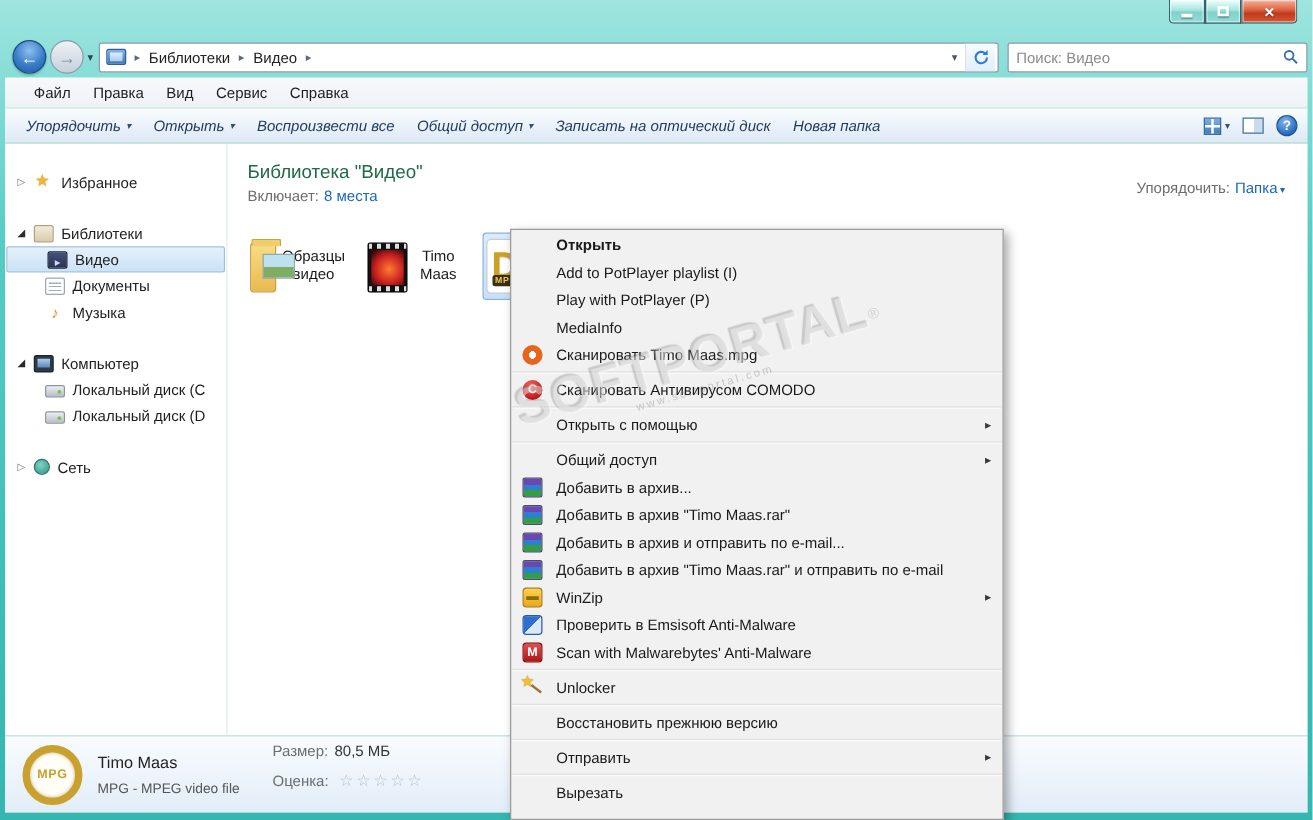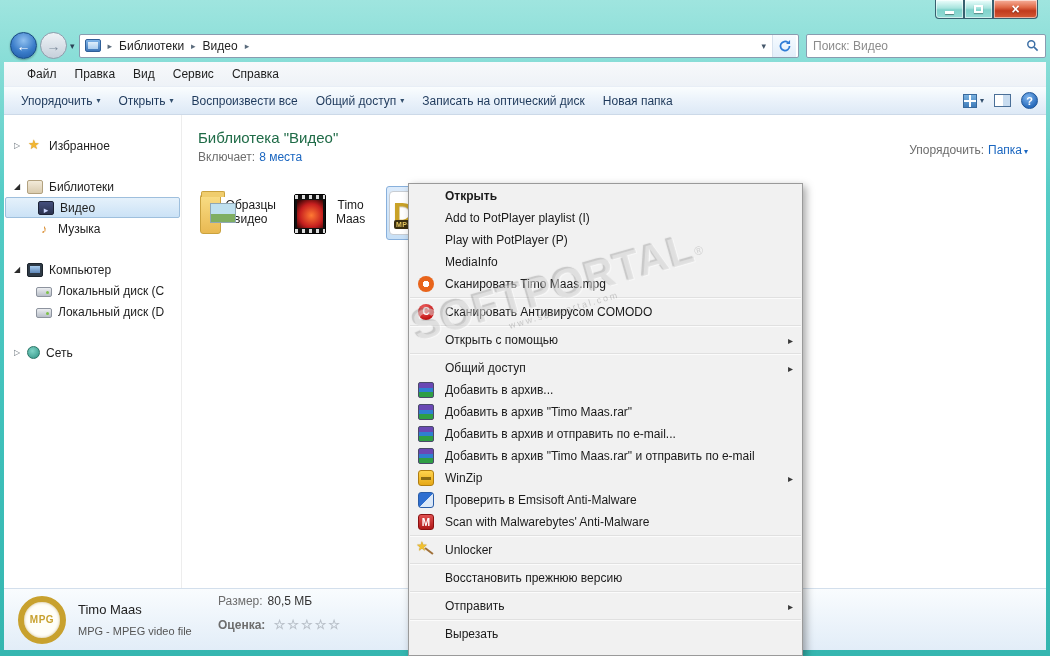--- a/index.html
+++ b/index.html
@@ -56,21 +56,21 @@
   .searchbox input::placeholder { color:#8b8b8b; opacity:1; }
   
   .client { position:absolute; top:62px; left:4px; right:4px; bottom:6px; background:#86efac;
             border:1px solid #6aa6a2; border-width:0; display:flex; flex-direction:column; }
   .menubar { height:24px; background:linear-gradient(#f7f9fb,#eef2f7);
              display:flex; align-items:center; padding-left:14px; }
   .mb-item { padding:3px 9px; color:#1e1e1e; }
   .toolbar { height:29px; background:linear-gradient(#fafdfe,#e9f1fa 55%,#dde9f6);
              border-bottom:1px solid #ccd9e8; border-top:1px solid #e8eef6;
              display:flex; align-items:center; padding:0 8px; color:#1e395b; }
-  .tb-item { padding:4px 9px; display:flex; align-items:center; gap:4px; border-radius:2px; }
+  .tb-item { padding:4px 9px; display:flex; align-items:center; gap:4px; border-radius:2px;font-style:italic; }
   .tb-arrow { font-size:8px; color:#33506e; }
   .tb-right { margin-left:auto; display:flex; align-items:center; gap:10px; }
   .tb-views { display:flex; align-items:center; gap:3px; }
   .grid-ic { width:14px; height:14px; display:inline-block;
              background:linear-gradient(#fff,#fff) 50% 0/2px 100% no-repeat,
                         linear-gradient(#fff,#fff) 0 50%/100% 2px no-repeat,
                         linear-gradient(#79b1e0,#3f7cba); border:1px solid #39699c; }
   .tb-preview { width:17px; height:13px; border:1px solid #4a6f98; display:inline-block;
              background:linear-gradient(90deg,#fff 0 55%,#c8dcf0 55%); }
   .tb-help { width:17px; height:17px; border-radius:50%; color:#fff; font-weight:bold;
@@ -154,21 +154,21 @@
              border-top:1px solid #d3dfec; display:flex; align-items:center; padding-left:14px; }
   .dp-icon { width:48px; height:48px; border-radius:50%; border:6px solid #c8a12e; background:#fffef8;
              display:flex; align-items:center; justify-content:center; flex:0 0 auto;
              box-shadow:inset 0 0 3px rgba(150,110,20,.5); }
   .dp-badge { color:#c8a12e; font-weight:bold; font-size:10px; letter-spacing:.5px; }
   .dp-col1 { margin-left:12px; width:122px; }
   .dp-name { font-size:13px; color:#222; }
   .dp-type { font-size:11px; color:#555; margin-top:8px; }
   .dp-col2 { margin-left:18px; }
   .dp-row { margin:3px 0 9px 0; }
-  .dp-row:last-child { margin-bottom:17px;font-weight:bold; }
+  .dp-row:last-child { margin-bottom:17px; }
   .dp-lab { color:#6d6d6d; }
   .dp-val { color:#333; margin-left:5px; }
   .star { color:#b9c0c9; font-size:13px; letter-spacing:2px; }
   
   .context-menu { position:absolute; left:408px; top:183px; width:395px; bottom:0;
       background:#f1f1f1; border:1px solid #9a9a9a; box-shadow:3px 3px 8px rgba(0,0,0,.35);
       padding:1px 0; overflow:hidden; z-index:40; }
   .cm-item { height:22px; display:flex; align-items:center; position:relative;
       padding-left:36px; padding-right:24px; color:#1a1a1a; white-space:nowrap; }
   .cm-item.bold { font-weight:bold; }
@@ -304,20 +304,24 @@
         <div class="sb-row lvl0 gap">
           <span class="sb-exp exp">◢</span>
           <span class="sbi libraries-icon"></span>
           <span class="sb-label">Библиотеки</span>
         </div>
         <div class="sb-row lvl1 sel">
           <span class="sbi video-library-icon"></span>
           <span class="sb-label">Видео</span>
         </div>
         <div class="sb-row lvl1">
+          <span class="sbi documents-library-icon"></span>
+          <span class="sb-label">Документы</span>
+        </div>
+        <div class="sb-row lvl1">
           <span class="sbi music-library-icon"></span>
           <span class="sb-label">Музыка</span>
         </div>
         <div class="sb-row lvl0 gap">
           <span class="sb-exp exp">◢</span>
           <span class="sbi computer-icon"></span>
           <span class="sb-label">Компьютер</span>
         </div>
         <div class="sb-row lvl1">
           <span class="sbi disk-icon"></span>

